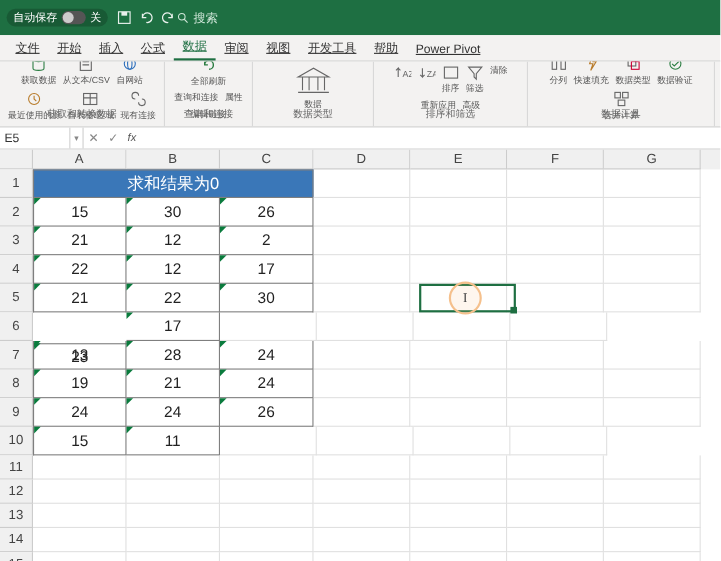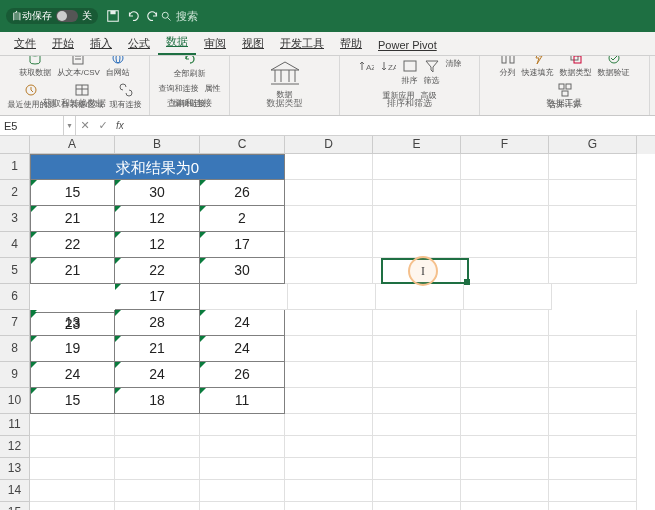--- a/index.html
+++ b/index.html
@@ -611,21 +611,20 @@
         <div class="cell w green-tri" style="border-right: 1px solid rgb(127, 127, 127); border-bottom: 1px solid rgb(127, 127, 127);">24</div>
         <div class="cell w green-tri" style="border-right: 1px solid rgb(127, 127, 127); border-bottom: 1px solid rgb(127, 127, 127);">26</div>
         <div class="cell n"></div>
         <div class="cell n"></div>
         <div class="cell n"></div>
         <div class="cell n"></div>
       </div>
       <div class="row">
         <div class="row-h">10</div>
         <div class="cell w green-tri" style="border-right: 1px solid rgb(127, 127, 127); border-bottom: 1px solid rgb(127, 127, 127); border-left: 1px solid rgb(127, 127, 127);">15</div>
-        <div class="cell w green-tri" style="border-right: 1px solid rgb(127, 127, 127); border-bottom: 1px solid rgb(127, 127, 127);">18</div>
         <div class="cell w green-tri" style="border-right: 1px solid rgb(127, 127, 127); border-bottom: 1px solid rgb(127, 127, 127);">11</div>
         <div class="cell n"></div>
         <div class="cell n"></div>
         <div class="cell n"></div>
         <div class="cell n"></div>
       </div>
       <div class="row tight">
         <div class="row-h">11</div>
         <div class="cell w"></div>
         <div class="cell w"></div>

